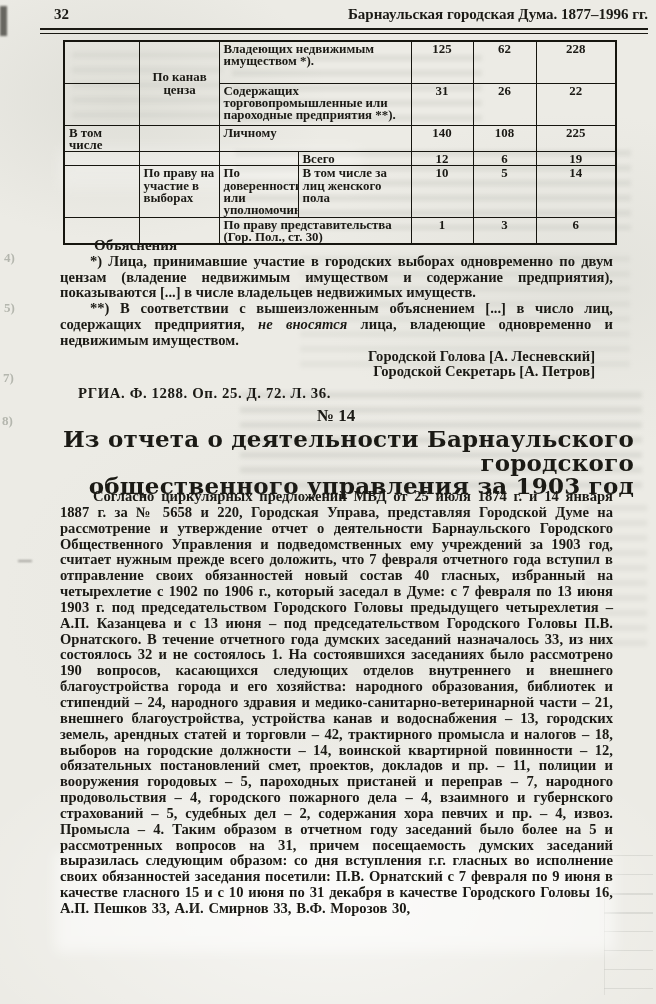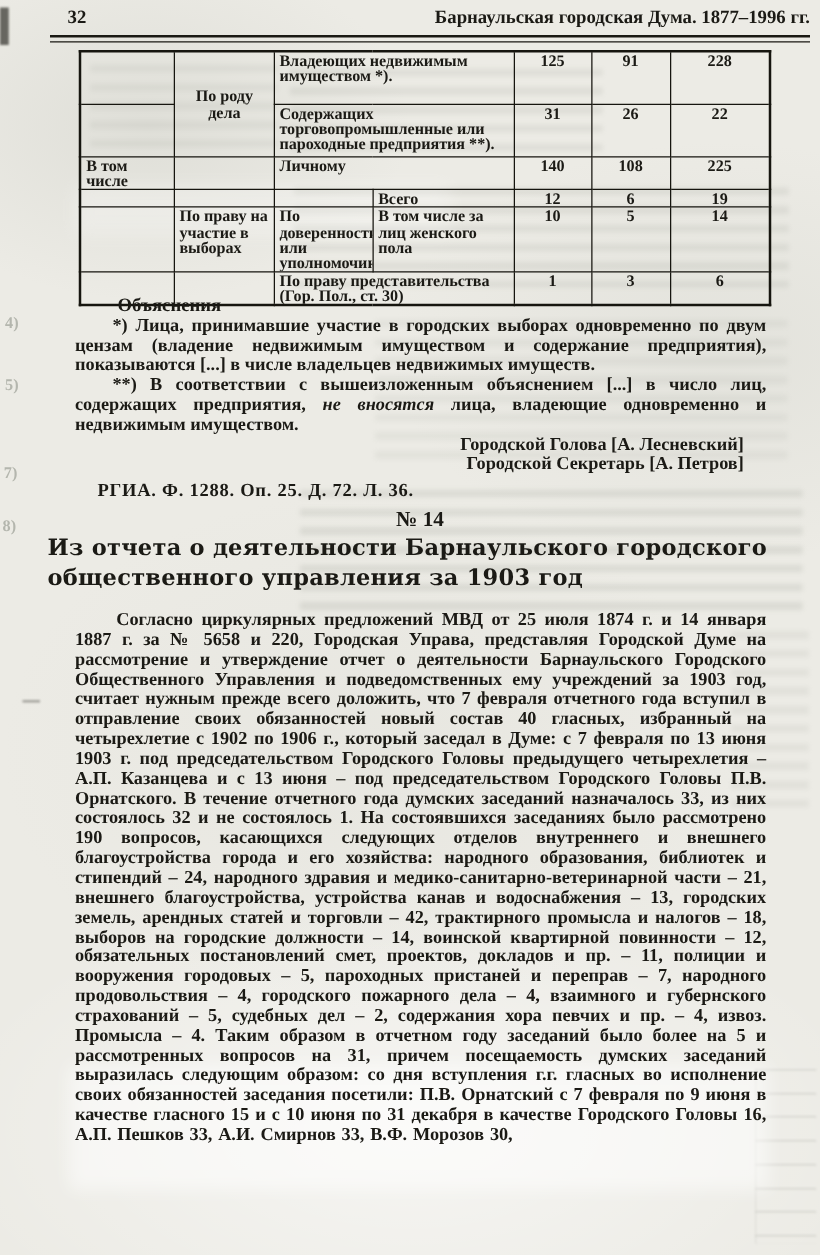--- a/index.html
+++ b/index.html
@@ -47,22 +47,22 @@
     font-size:14.6px; line-height:15.8px; font-weight:bold; text-align:justify; }
   .exp-head { margin:0; padding-left:34px; font-size:15px; }
   .note { margin:0; text-indent:30px; }
   .sig { margin:0; text-align:right; padding-right:18px; text-indent:0; }
   .archive { position:absolute; left:78px; top:385px; margin:0;
     font-size:14.8px; font-weight:bold; letter-spacing:.6px;text-align:center; }
   
   .doc-num { position:absolute; left:40px; right:24px; top:406px; margin:0;
     text-align:center; font-size:17px; font-weight:bold; }
   .doc-title { position:absolute; left:38px; right:22px; top:427px; margin:0;
-    text-align:left; font-family:"DejaVu Serif", serif;
-    font-size:18px; line-height:23.5px; font-weight:bold; letter-spacing:.2px; }
+    text-align:right; font-family:"DejaVu Serif", serif;
+    font-size:23px; line-height:23.5px; font-weight:bold; letter-spacing:.2px; }
   
   .body-text { position:absolute; left:60px; width:553px; top:489px; margin:0;
     font-size:14.6px; line-height:15.85px; font-weight:bold;
     text-align:justify; text-indent:33px; word-spacing:1px; }
 </style>
 </head>
 <body>
 
 <div class="page">
 
@@ -97,24 +97,24 @@
           <col style="width:80px">
           <col style="width:79px">
         <col style="width:113px">
           <col style="width:62px">
           <col style="width:63px">
           <col style="width:80px">
       </colgroup>
       <tbody>
           <tr style="height:42px">
         <td></td>
-        <td class="mid" rowspan="2">По роду дела</td>
+        <td class="mid" rowspan="2">По канав ценза</td>
         <td colspan="2">Владеющих недвижимым имуществом *).</td>
         <td class="num">125</td>
-        <td class="num">91</td>
+        <td class="num">62</td>
         <td class="num">228</td>
       </tr>
       <tr style="height:42px">
         <td></td>
         <td colspan="2">Содержащих торговопромышленные или пароходные предприятия **).</td>
         <td class="num">31</td>
         <td class="num">26</td>
         <td class="num">22</td>
       </tr>
       <tr style="height:12px">

